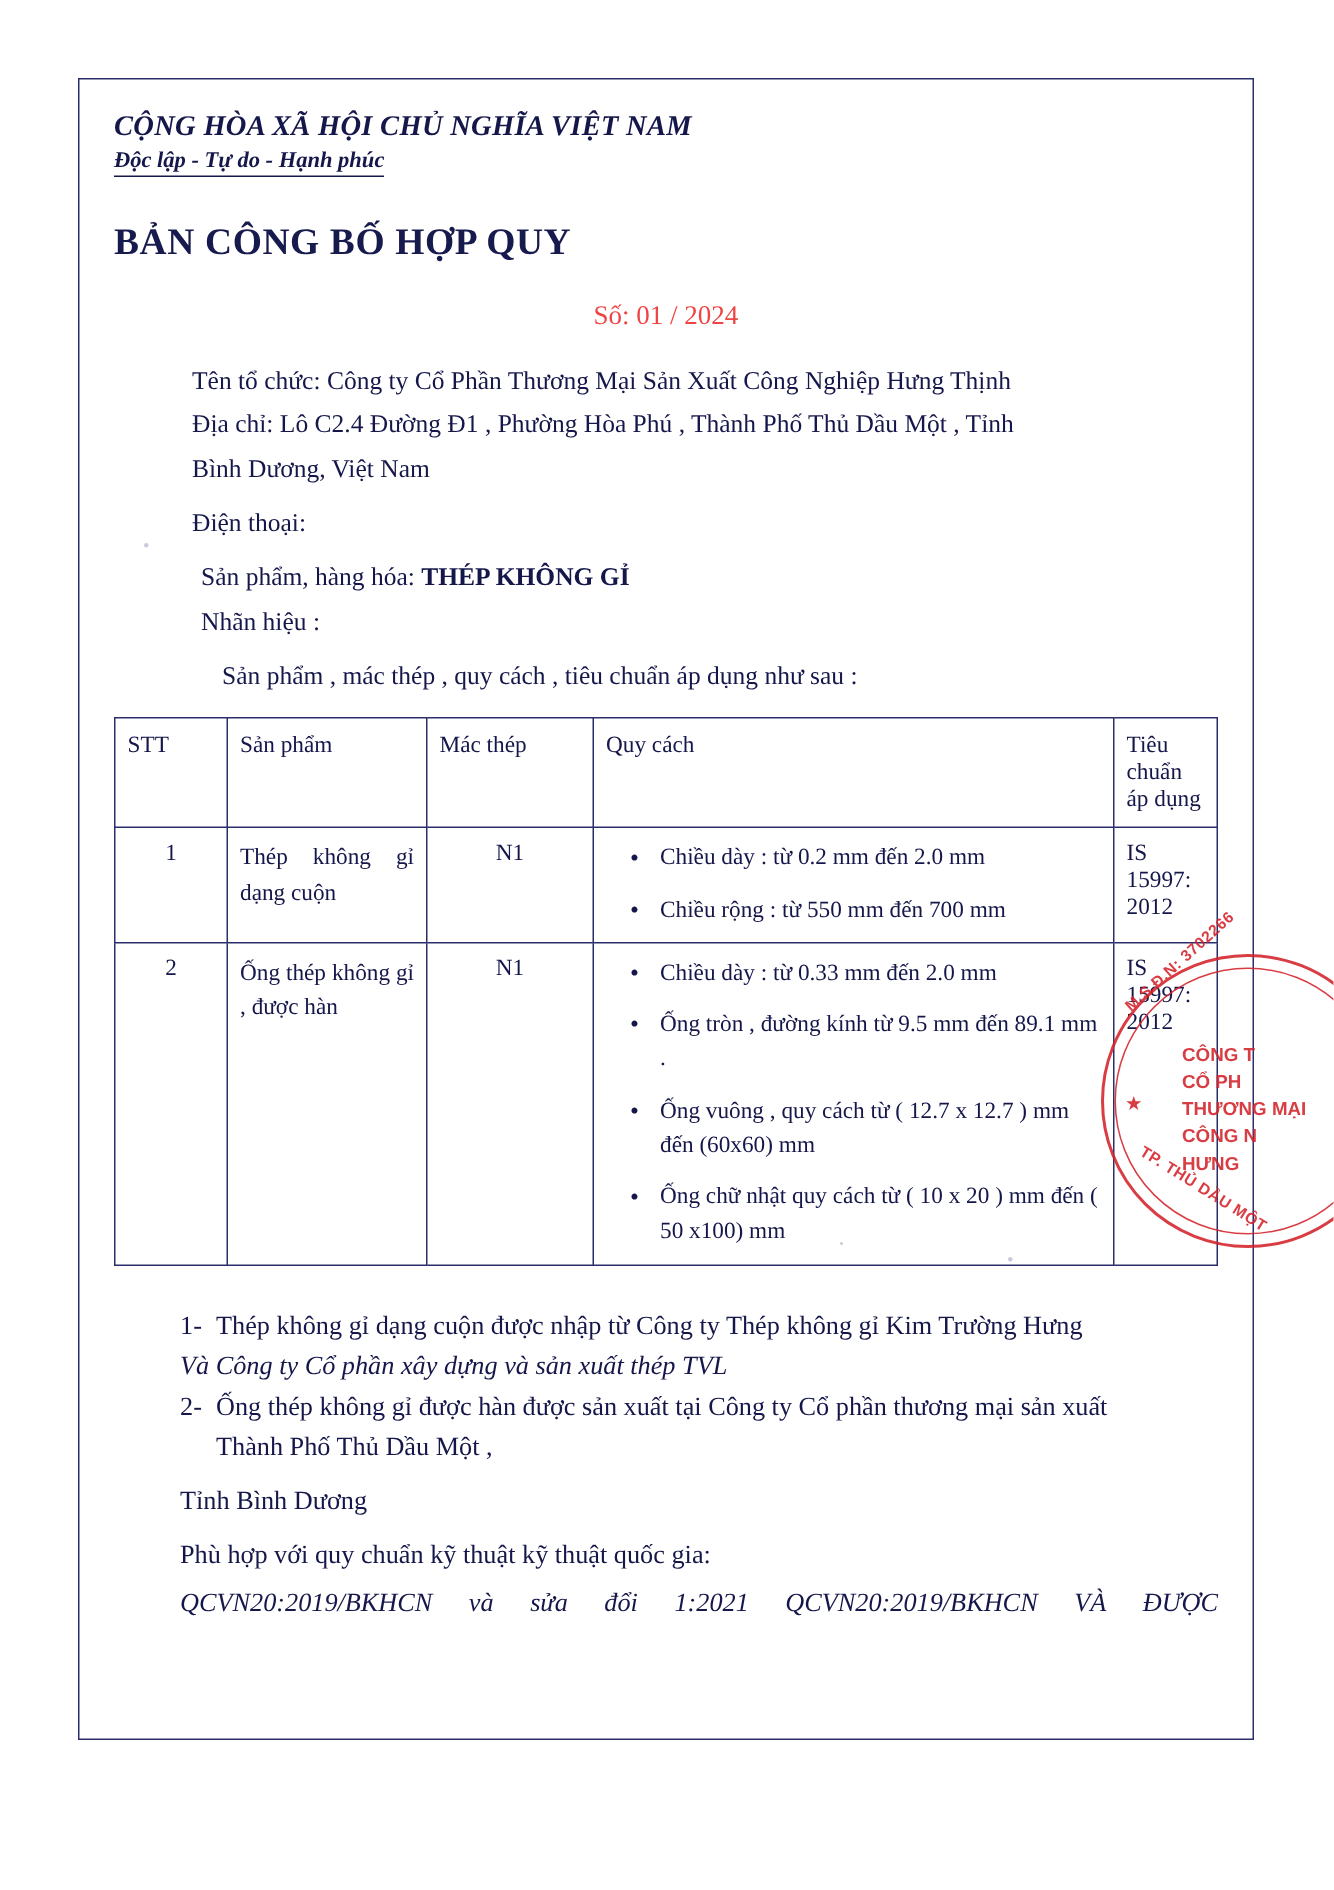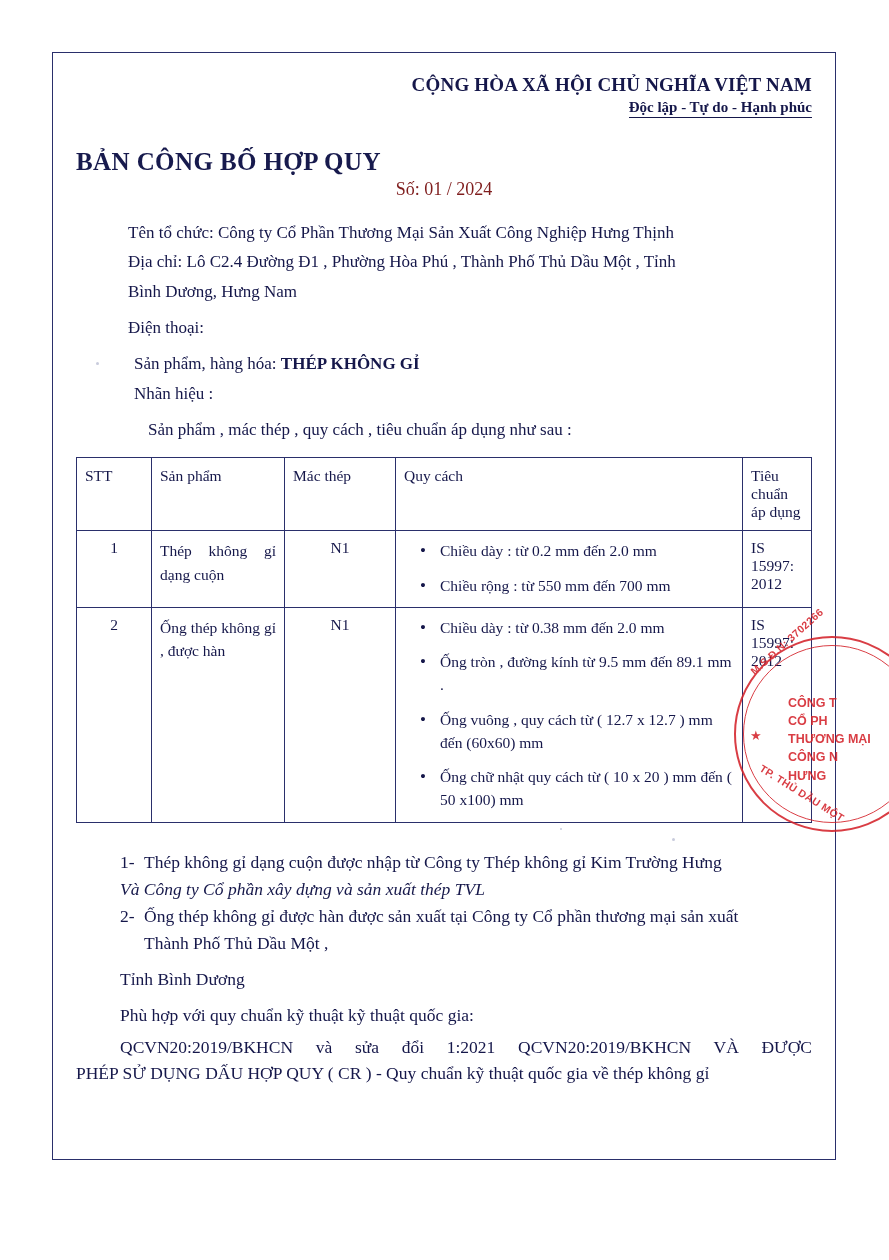--- a/index.html
+++ b/index.html
@@ -40,22 +40,23 @@
     left: 52px;
     top: 52px;
     width: 784px;
     height: 1108px;
     box-sizing: border-box;
     padding: 14px 24px 10px 24px;
   }
 
   
   .national-head {
-    text-align: right;
+    text-align: left;
     margin-top: 8px;
+    font-style: italic;
   }
   .national-title {
     font-weight: bold;
     font-size: 19px;
     letter-spacing: 0.2px;
     color: #15174a;
   }
   .national-sub {
     font-weight: bold;
     font-size: 15px;
@@ -69,22 +70,22 @@
   .doc-title {
     font-weight: bold;
     font-size: 25px;
     letter-spacing: 0.4px;
     margin-top: 30px;
     color: #171a4d;
   }
   .doc-number {
     text-align: center;
     font-size: 18px;
-    margin-top: 3px;
-    color: #7f1d1d;
+    margin-top: 24px;
+    color: #ef4444;
   }
 
   
   .info {
     margin-top: 20px;
     font-size: 17px;
     line-height: 1.55;
     color: #15174a;
   }
   .info p {
@@ -179,20 +180,21 @@
   }
   .plain-line {
     padding-left: 44px;
     margin-top: 9px;
   }
   .final-block {
     margin-top: 6px;
     font-size: 17.5px;
     line-height: 1.5;
     color: #15174a;
+    font-style: italic;
   }
   .final-line-1 {
     padding-left: 44px;
     text-align: justify;
     text-align-last: justify;
   }
   .final-line-2 {
     padding-left: 0px;
   }
 
@@ -289,21 +291,21 @@
       <div class="national-title">CỘNG HÒA XÃ HỘI CHỦ NGHĨA VIỆT NAM</div>
       <div><span class="national-sub">Độc lập - Tự do - Hạnh phúc</span></div>
     </div>
 
     <div class="doc-title">BẢN CÔNG BỐ HỢP QUY</div>
     <div class="doc-number">Số: 01 / 2024</div>
 
     <div class="info">
       <p class="indent-1">Tên tổ chức: Công ty Cổ Phần Thương Mại Sản Xuất Công Nghiệp Hưng Thịnh</p>
       <p class="indent-1">Địa chỉ: Lô C2.4 Đường Đ1 , Phường Hòa Phú , Thành Phố Thủ Dầu Một , Tỉnh</p>
-      <p class="indent-1 tight">Bình Dương, Hưng Nam</p>
+      <p class="indent-1 tight">Bình Dương, Việt Nam</p>
       <p class="indent-1 tight">Điện thoại:</p>
       <p class="indent-2">
         <span>Sản phẩm, hàng hóa: </span><span class="strong-prod">THÉP KHÔNG GỈ</span>
       </p>
       <p class="indent-2 tight">Nhãn hiệu :</p>
       <p class="indent-3">Sản phẩm , mác thép , quy cách , tiêu chuẩn áp dụng như sau :</p>
     </div>
 
     <table class="spec">
       <thead>
@@ -327,21 +329,21 @@
             </ul>
           </td>
           <td>IS 15997: 2012</td>
         </tr>
         <tr>
           <td class="c-stt">2</td>
           <td class="justify-cell last-normal">Ống thép không gỉ , được hàn</td>
           <td class="c-mac">N1</td>
           <td>
             <ul class="qc">
-              <li>Chiều dày : từ 0.38 mm đến 2.0 mm</li>
+              <li>Chiều dày : từ 0.33 mm đến 2.0 mm</li>
               <li>Ống tròn , đường kính từ 9.5 mm đến 89.1 mm .</li>
               <li>Ống vuông , quy cách từ ( 12.7 x 12.7 ) mm đến (60x60) mm</li>
               <li>Ống chữ nhật quy cách từ ( 10 x 20 ) mm đến ( 50 x100) mm</li>
             </ul>
           </td>
           <td>IS 15997: 2012</td>
         </tr>
       </tbody>
     </table>
 
@@ -357,21 +359,20 @@
         <span class="note-text">Ống thép không gỉ được hàn được sản xuất tại Công ty Cổ phần thương mại sản xuất</span>
       </div>
       <div class="note-cont-deep">Thành Phố Thủ Dầu Một ,</div>
 
       <div class="plain-line">Tỉnh Bình Dương</div>
       <div class="plain-line">Phù hợp với quy chuẩn kỹ thuật kỹ thuật quốc gia:</div>
     </div>
 
     <div class="final-block">
       <div class="final-line-1">QCVN20:2019/BKHCN và sửa đổi 1:2021  QCVN20:2019/BKHCN VÀ ĐƯỢC</div>
-      <div class="final-line-2">PHÉP SỬ DỤNG DẤU HỢP QUY ( CR ) -  Quy chuẩn kỹ thuật quốc gia về thép không gỉ</div>
     </div>
 
   </div>
 
   <div class="stamp">
     <div class="stamp-inner">
       <div class="stamp-ring"></div>
       <div class="stamp-ring2"></div>
       <div class="stamp-text stamp-arc-top">M.S.Đ.N: 3702266</div>
       <div class="stamp-text stamp-arc-bot">TP. THỦ DẦU MỘT</div>

